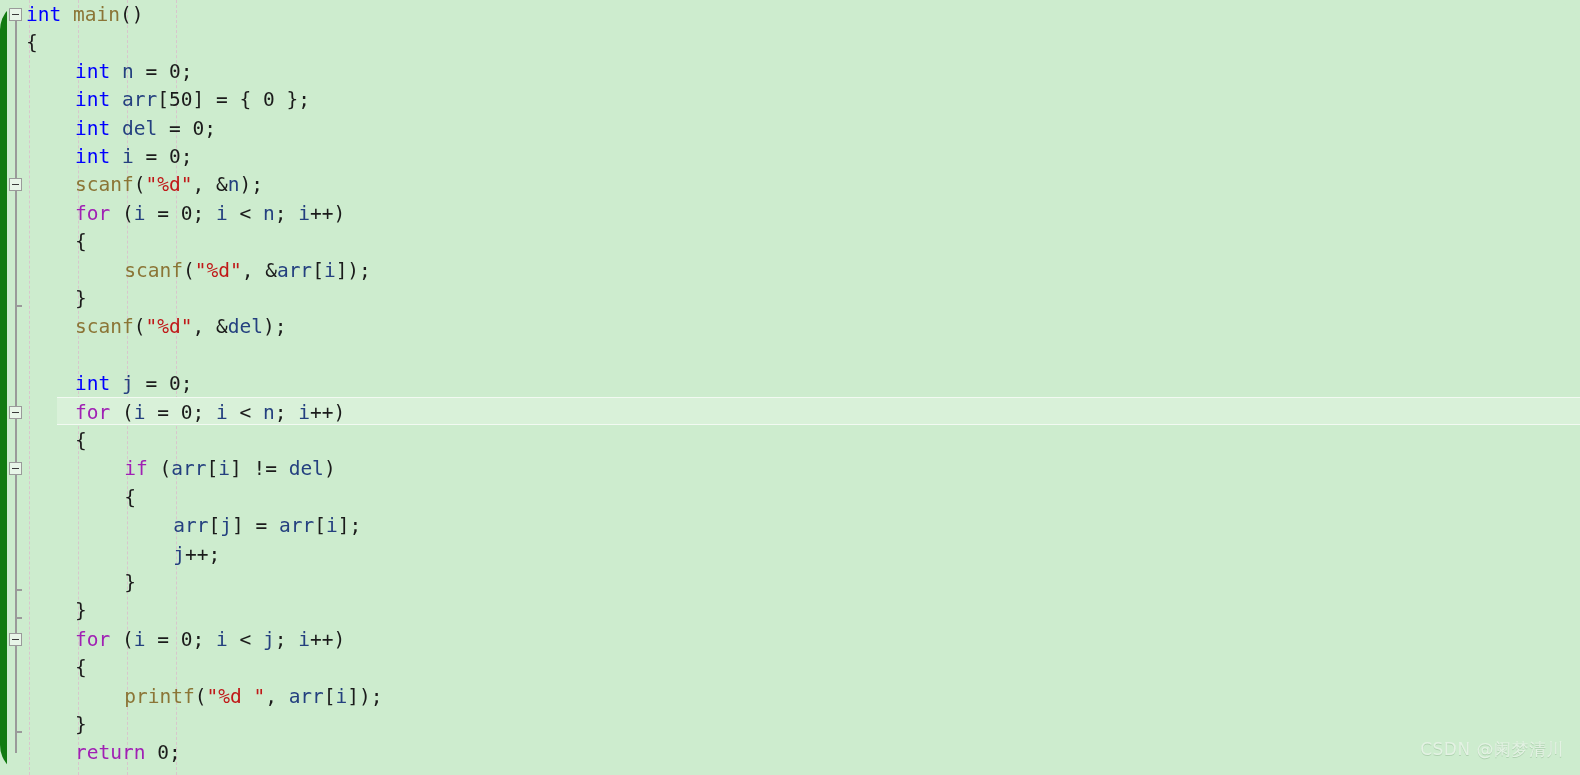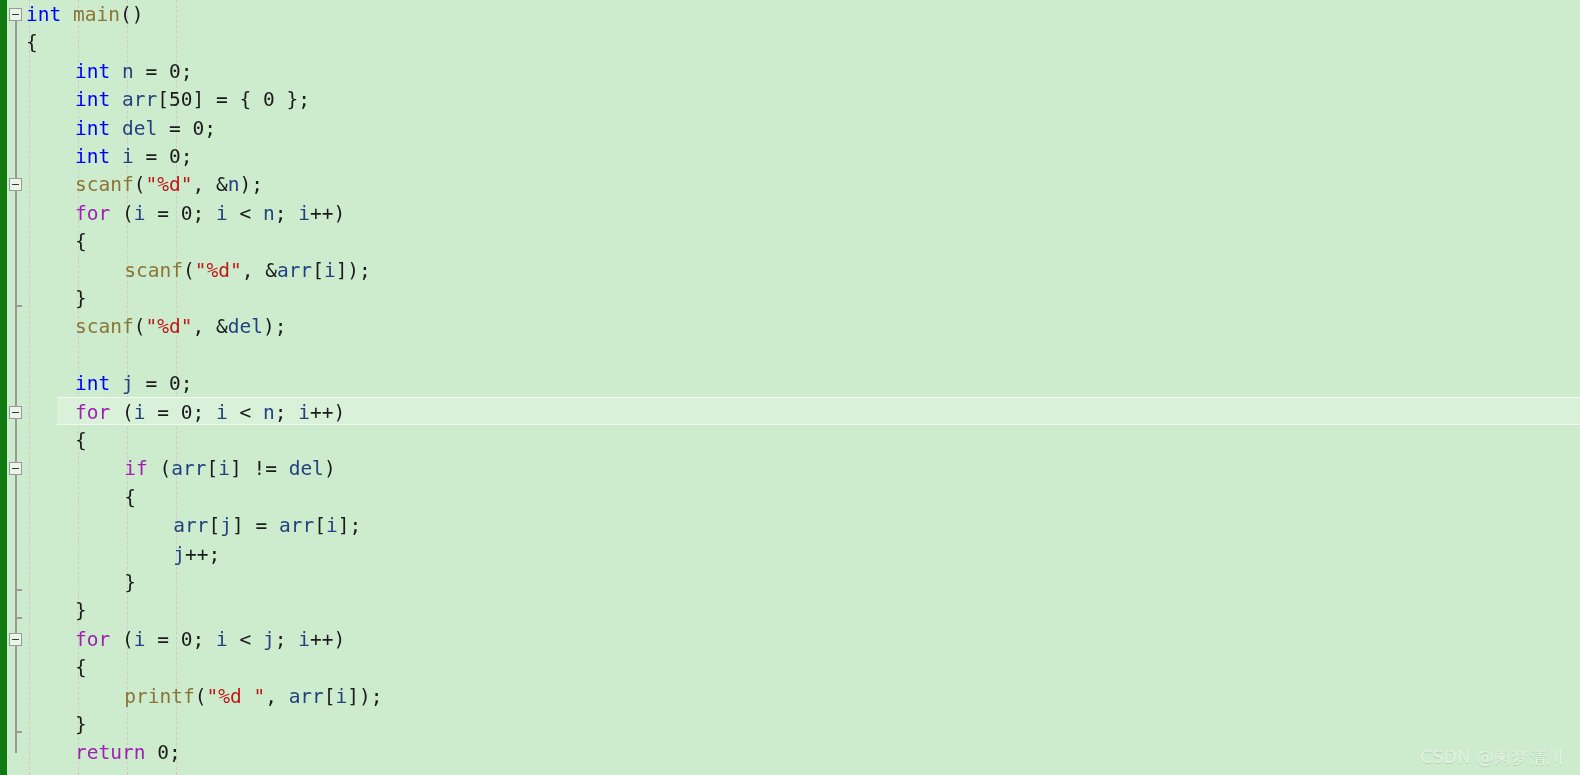--- a/index.html
+++ b/index.html
@@ -9,20 +9,21 @@
   }
   #editor {
     position: relative;
     width: 1580px;
     height: 775px;
     background: #cdecce;
     overflow: hidden;
     font-family: "DejaVu Sans Mono", "Liberation Mono", monospace;
     font-size: 19.5px;
     line-height: 28.4px;
+    border-radius: 30px;
   }
 
   
   .change-bar {
     position: absolute;
     left: 0;
     top: 0;
     width: 7px;
     height: 775px;
     background: #117a11;
@@ -107,21 +108,21 @@
   .ctl      { color: #a020b4; }
   .fn       { color: #8b7536; }
   .var      { color: #24407f; }
   .str      { color: #c01818; }
   .punct    { color: #1b1b1b; }
 
   
   .watermark {
     position: absolute;
     right: 16px;
-    bottom: 4px;
+    bottom: 12px;
     font-family: "DejaVu Sans", "Liberation Sans", sans-serif;
     font-size: 17px;
     color: #e4f2e4;
     letter-spacing: 0.5px;
     text-shadow: 0 1px 0 rgba(120,160,120,0.35);
     user-select: none;
   }
 </style>
 </head>
 <body>

